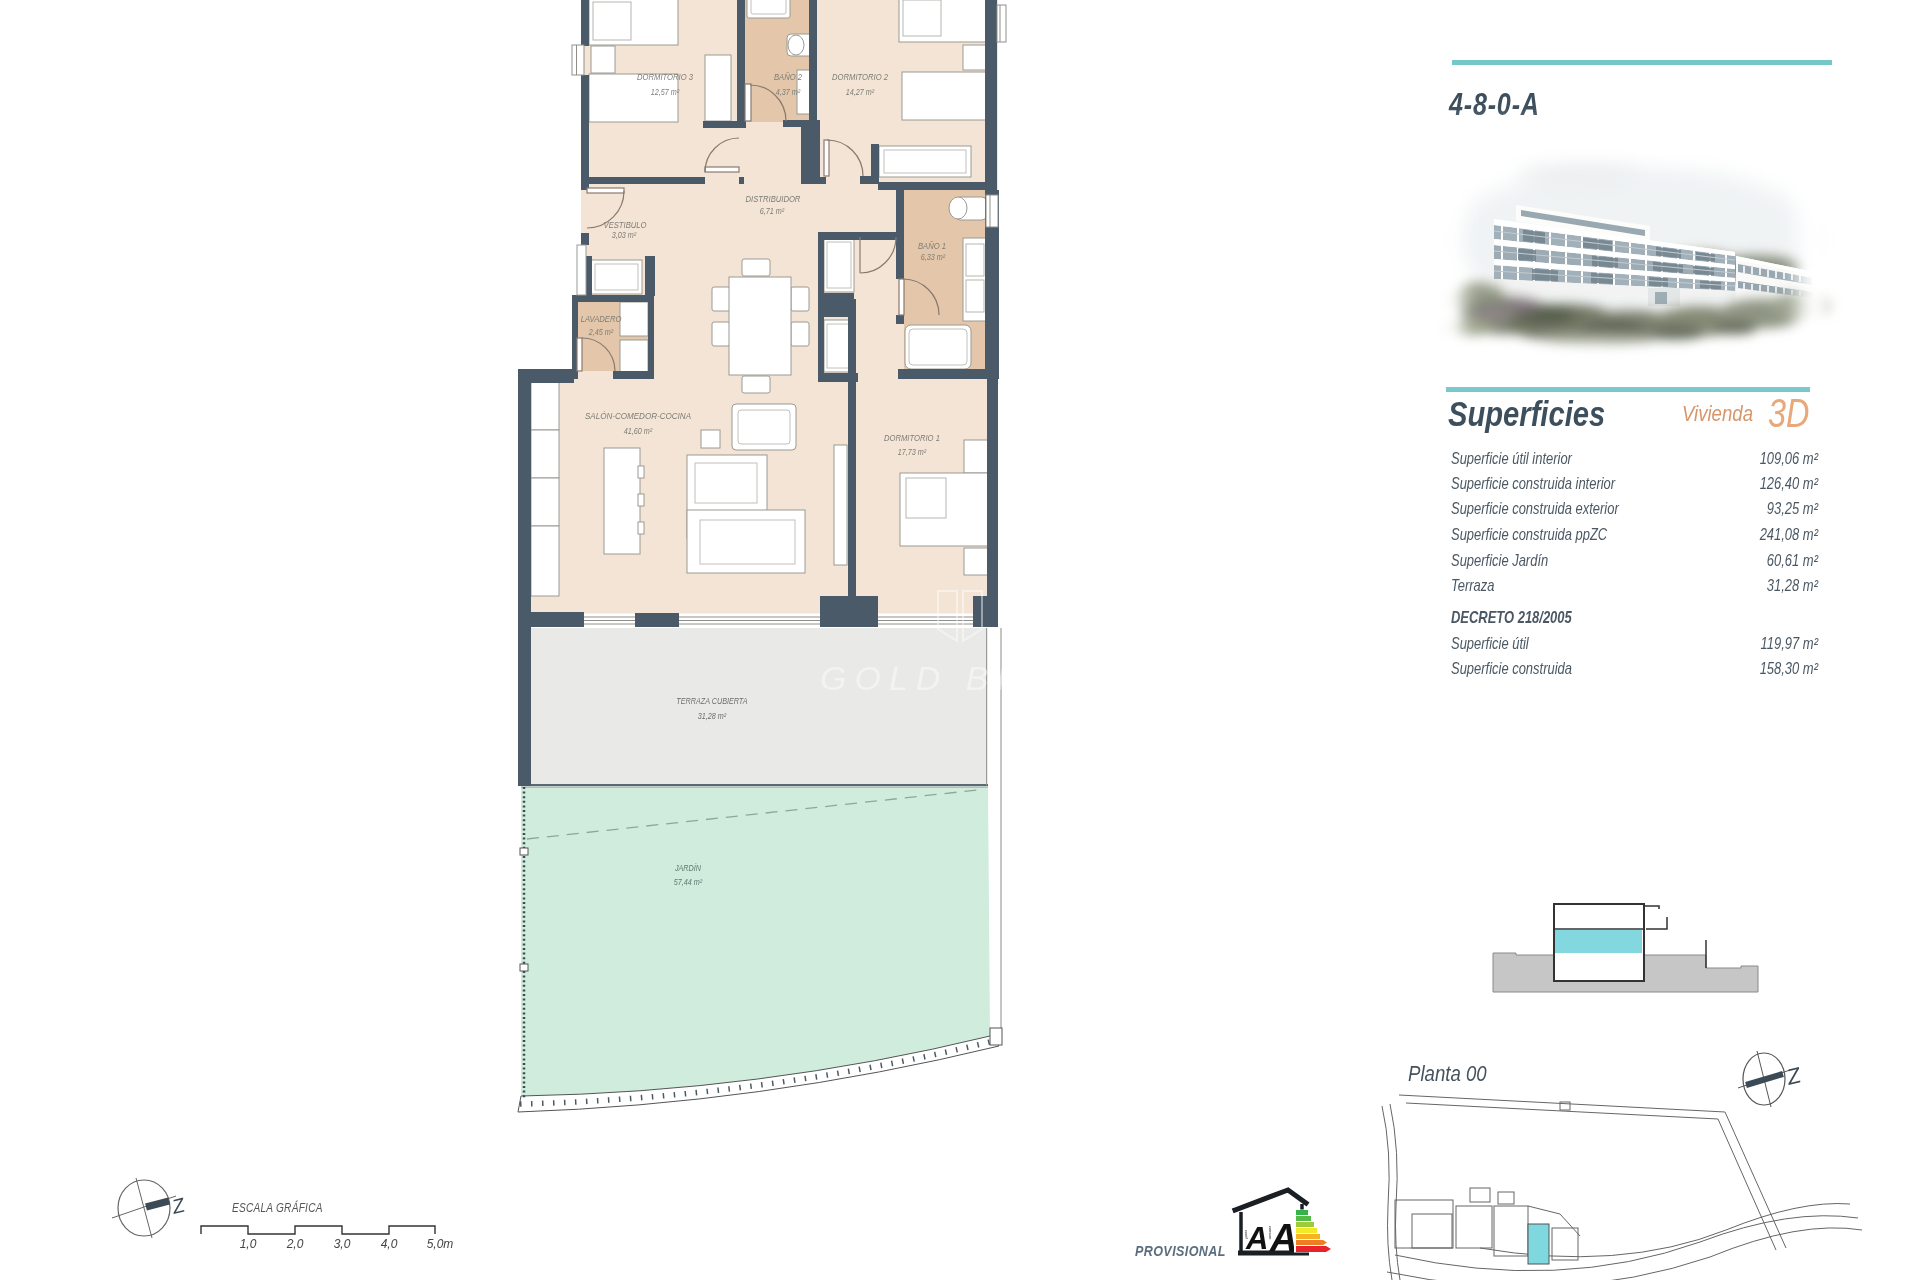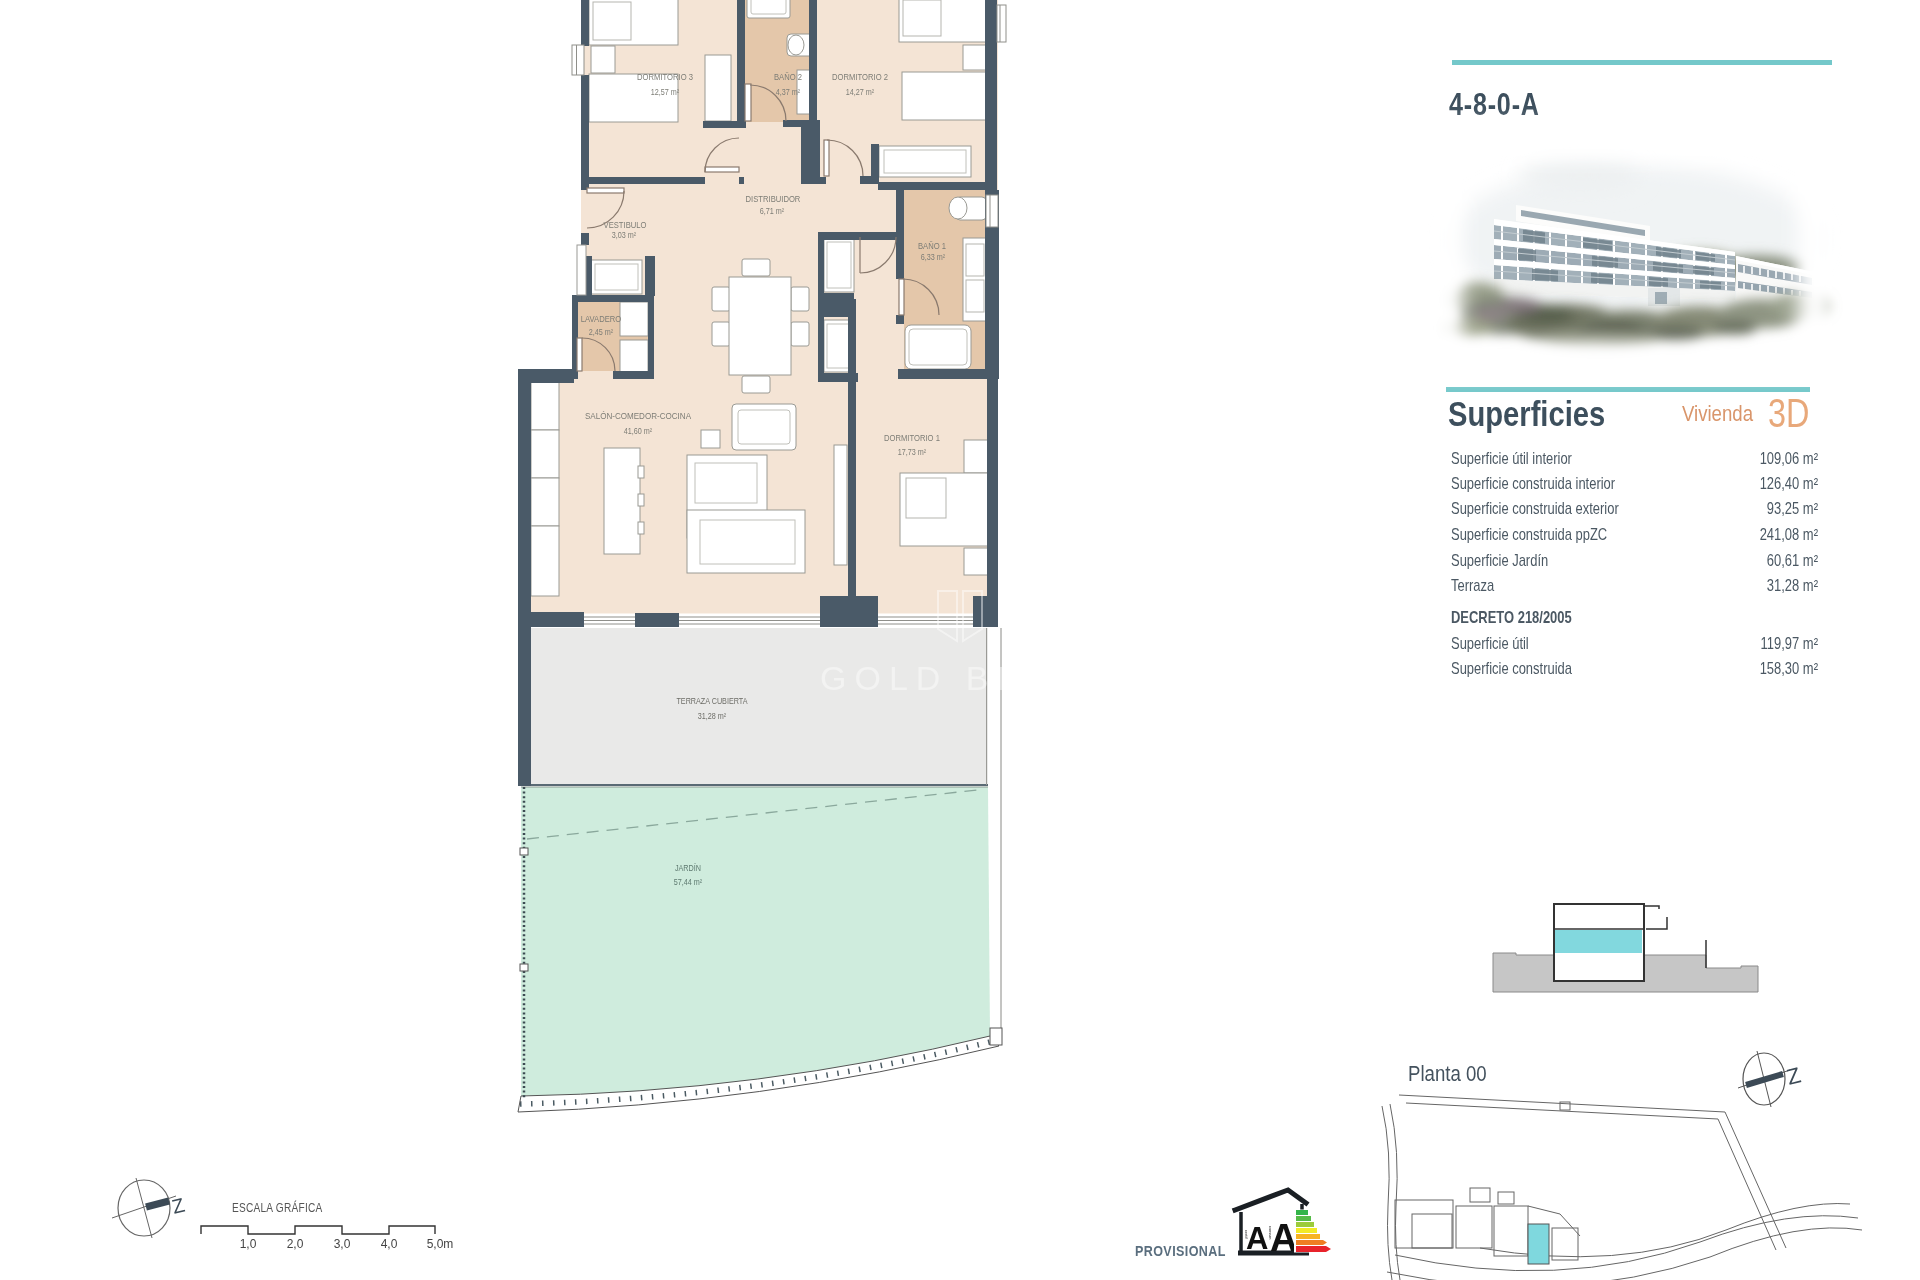--- a/index.html
+++ b/index.html
@@ -1,17 +1,17 @@
 <!DOCTYPE html>
 <html><head>
 <meta charset="utf-8">
 <style>
   html,body{margin:0;padding:0;background:#ffffff;}
   #page{position:relative;width:1920px;height:1280px;overflow:hidden;background:#fff;
-        font-family:"Liberation Sans",sans-serif;}
+        font-family:"Liberation Sans",sans-serif;font-style:italic;}
   svg{position:absolute;top:0;left:0;display:block;}
   text{font-family:"Liberation Sans",sans-serif;}
 </style>
 </head>
 <body>
 <div id="page">
 <svg width="1920" height="1280" viewBox="0 0 1920 1280">
 <defs>
   <filter id="b6" x="-60%" y="-60%" width="220%" height="220%">
           <feGaussianBlur stdDeviation="6"></feGaussianBlur>

